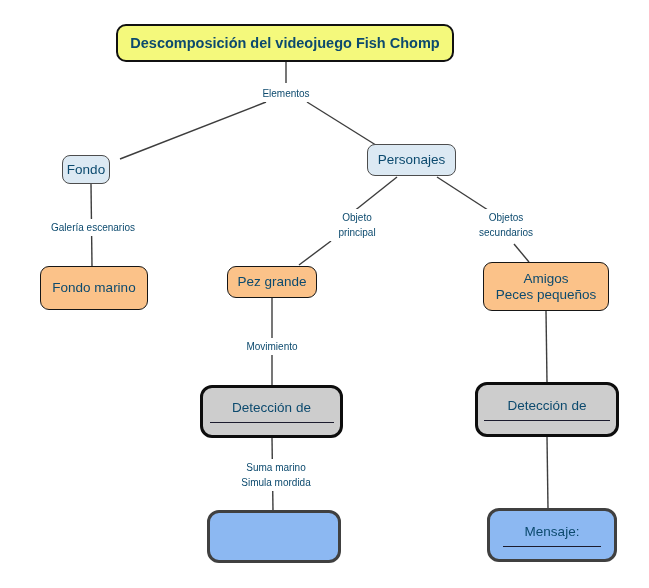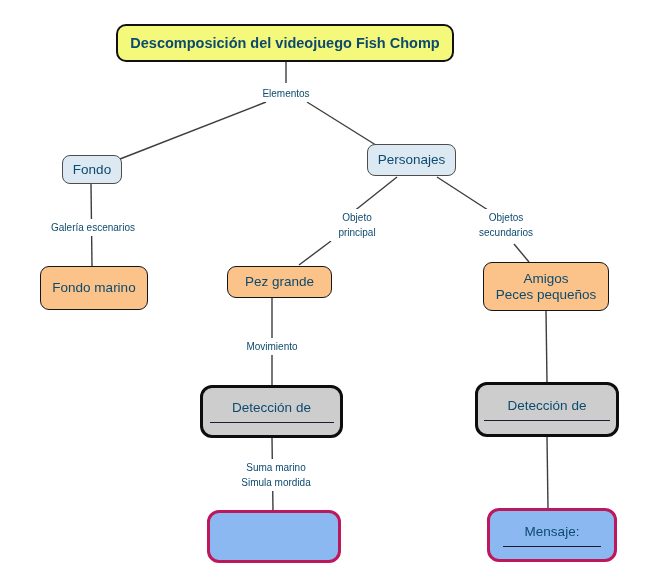--- a/index.html
+++ b/index.html
@@ -21,21 +21,21 @@
   .cat-node{
     background:var(--c-category-fill,#dce9f3);border:1px solid #4d4d4d;border-radius:8px;
   }
   .item-node{
     background:var(--c-item-fill,#fbc289);border:1.8px solid #161616;border-radius:9px;
   }
   .proc-node{
     background:var(--c-process-fill,#cdcdcd);border:3px solid #0d0d0d;border-radius:12px;gap:6px;align-items:center;
   }
   .out-node{
-    background:var(--c-output-fill,#8cb8f2);border:3px solid #be185d;border-radius:12px;gap:6px;
+    background:var(--c-output-fill,#8cb8f2);border:3px solid #404040;border-radius:12px;gap:6px;
   }
   .blank-line{height:0;border-bottom:1.5px solid #1c1c2e;}
   .edge-label{
     position:absolute;box-sizing:border-box;background:#ffffff;text-align:center;
     font-size:10px;line-height:15px;padding:1px 2px;
   }
   .ml{white-space:pre-line;}
 </style>
 </head>
 <body>
@@ -56,41 +56,41 @@
     <line x1="546" y1="311" x2="547" y2="383"></line>
     <line x1="547" y1="437" x2="548" y2="509"></line>
   </svg>
 
   <div class="node title-node" style="left:116px;top:24px;width:338px;height:38px;">
     <span>Descomposición del videojuego Fish Chomp</span>
   </div>
 
   <div class="edge-label" style="left:245px;top:85px;width:82px;">Elementos</div>
 
-  <div class="node cat-node" style="left:62px;top:155px;width:60px;height:29px;">
+  <div class="node cat-node" style="left:62px;top:155px;width:48px;height:29px;">
     <span>Fondo</span>
   </div>
 
   <div class="node cat-node" style="left:367px;top:144px;width:89px;height:32px;">
     <span>Personajes</span>
   </div>
 
   <div class="edge-label" style="left:28px;top:219px;width:130px;">Galería escenarios</div>
 
   <div class="edge-label ml" style="left:320px;top:209px;width:74px;">Objeto
 principal</div>
 
   <div class="edge-label ml" style="left:462px;top:209px;width:88px;">Objetos
 secundarios</div>
 
   <div class="node item-node" style="left:40px;top:266px;width:108px;height:44px;">
     <span>Fondo marino</span>
   </div>
 
-  <div class="node item-node" style="left:227px;top:266px;width:105px;height:32px;">
+  <div class="node item-node" style="left:227px;top:266px;width:90px;height:32px;">
     <span>Pez grande</span>
   </div>
 
   <div class="node item-node ml" style="left:483px;top:262px;width:126px;height:49px;">
     <span class="ml">Amigos
 Peces pequeños</span>
   </div>
 
   <div class="edge-label" style="left:233px;top:338px;width:78px;">Movimiento</div>
 

